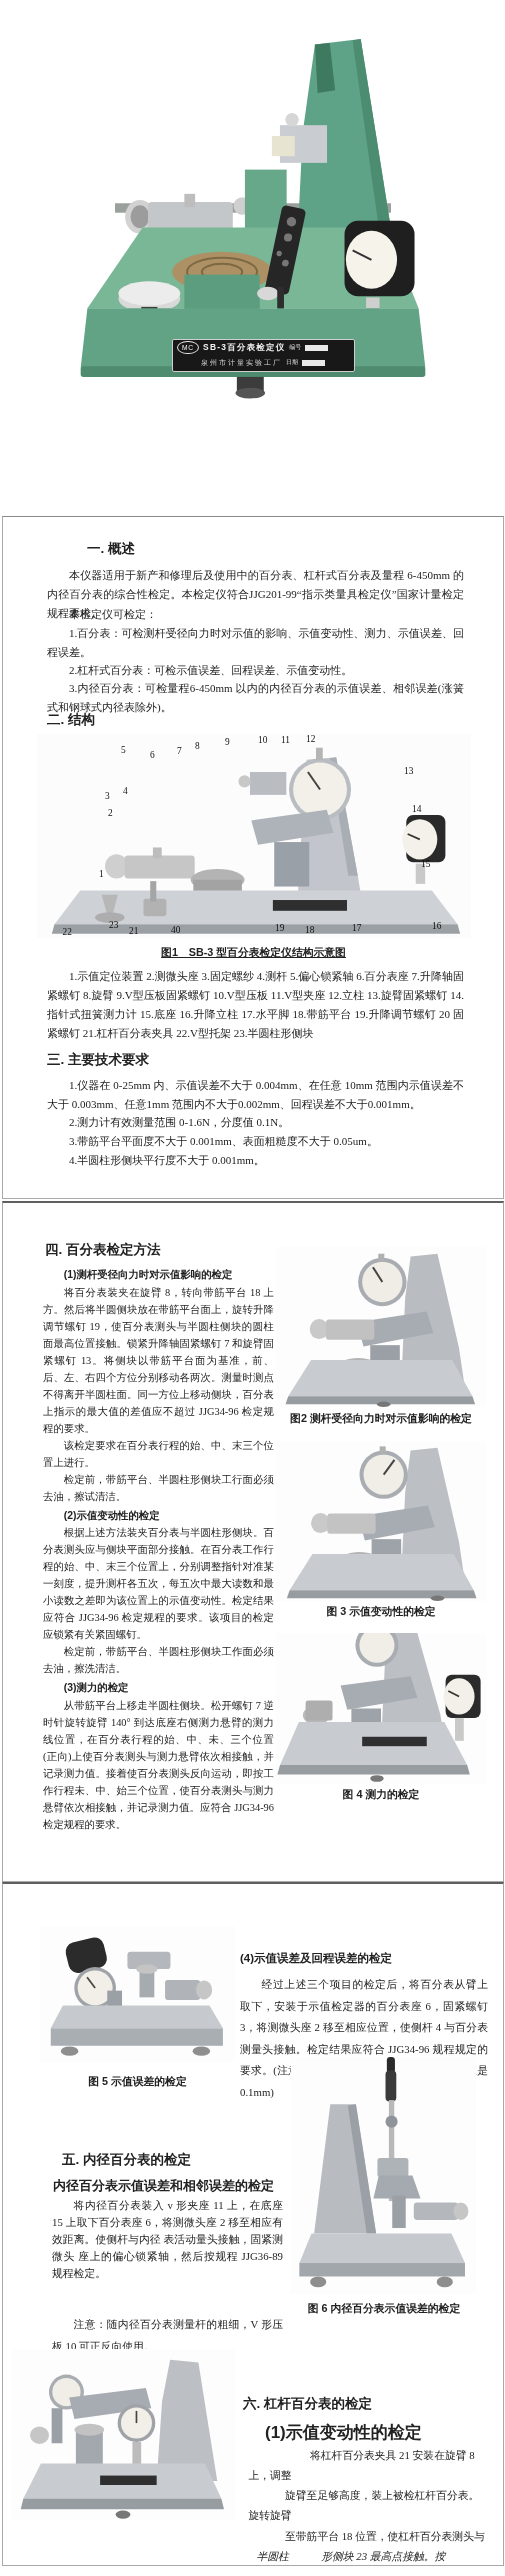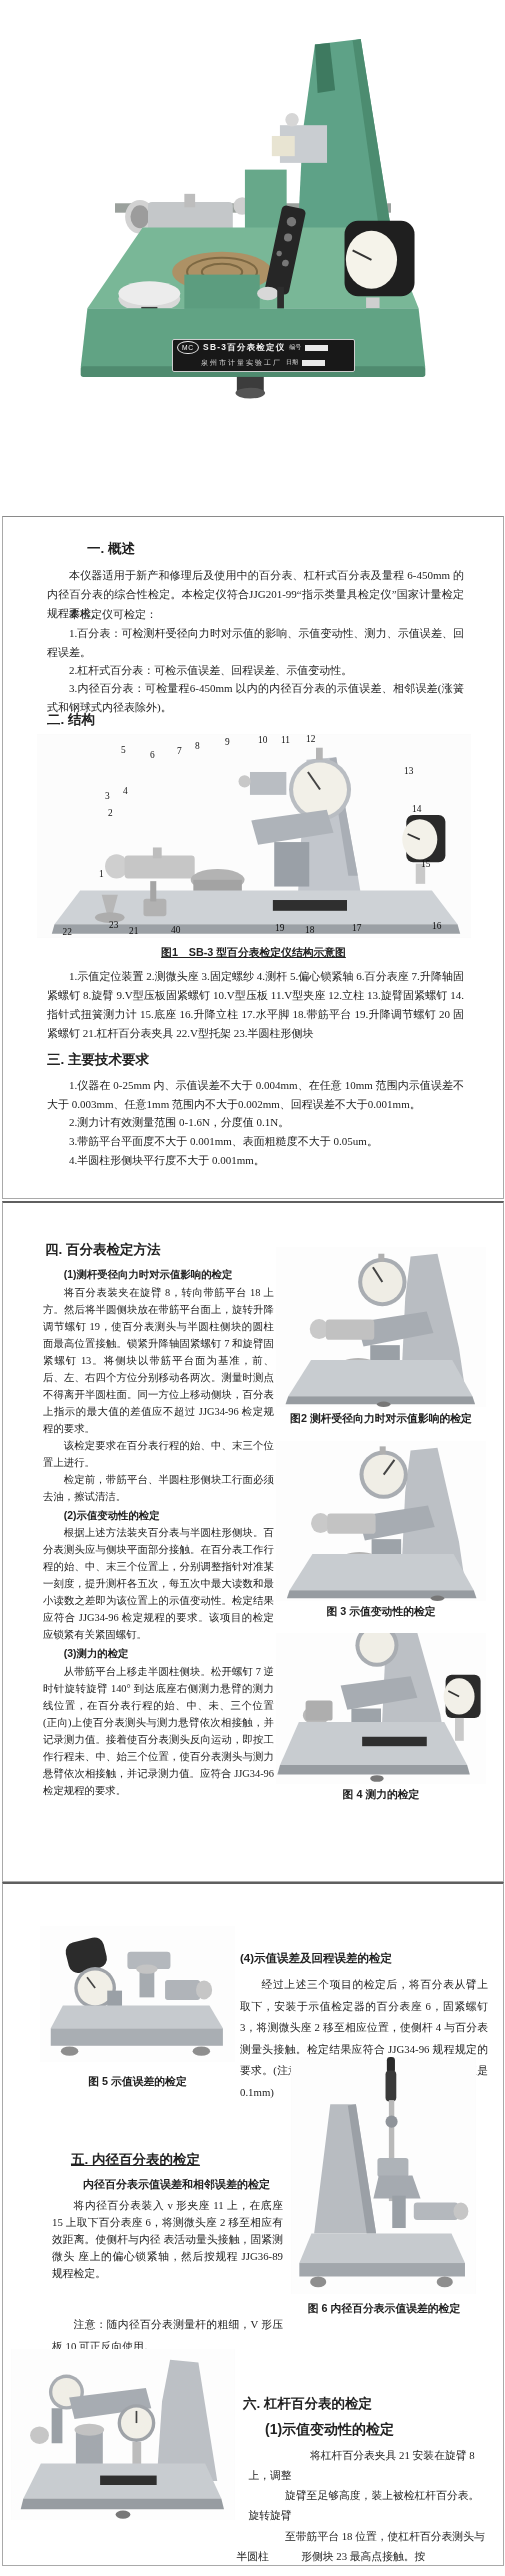--- a/index.html
+++ b/index.html
@@ -205,20 +205,21 @@
 <div id="box2" class="abs secbox">
   <h2 class="sec abs" style="left:42px;top:38px;">四. 百分表检定方法</h2>
 
   <div class="abs colL" style="left:40px;top:61px;width:231px;">
     <span class="sub">(1)测杆受径向力时对示值影响的检定</span>
     <p class="ind">将百分表装夹在旋臂 8，转向带筋平台 18 上方。然后将半圆侧块放在带筋平台面上，旋转升降调节螺钉 19，使百分表测头与半圆柱侧块的圆柱面最高位置接触。锁紧升降轴固紧螺钉 7 和旋臂固紧螺钉 13。将侧块以带筋平台面为基准，前、后、左、右四个方位分别移动各两次。测量时测点不得离开半圆柱面。同一方位上移动侧块，百分表上指示的最大值的差值应不超过 JJG34-96 检定规程的要求。</p>
     <p class="ind">该检定要求在百分表行程的始、中、末三个位置上进行。</p>
     <p class="ind">检定前，带筋平台、半圆柱形侧块工行面必须去油，擦试清洁。</p>
     <span class="sub">(2)示值变动性的检定</span>
     <p class="ind">根据上述方法装夹百分表与半圆柱形侧块。百分表测头应与侧块平面部分接触。在百分表工作行程的始、中、末三个位置上，分别调整指针对准某一刻度，提升测杆各五次，每五次中最大读数和最小读数之差即为该位置上的示值变动性。检定结果应符合 JJG34-96 检定规程的要求。该项目的检定应锁紧有关紧固螺钉。</p>
+    <p class="ind">检定前，带筋平台、半圆柱形侧块工作面必须去油，擦洗清洁。</p>
     <span class="sub">(3)测力的检定</span>
     <p class="ind">从带筋平台上移走半圆柱侧块。松开螺钉 7 逆时针旋转旋臂 140° 到达底座右侧测力悬臂的测力线位置，在百分表行程的始、中、未、三个位置(正向)上使百分表测头与测力悬臂依次相接触，并记录测力值。接着使百分表测头反向运动，即按工作行程未、中、始三个位置，使百分表测头与测力悬臂依次相接触，并记录测力值。应符合 JJG34-96 检定规程的要求。</p>
   </div>
 
   <div class="abs" style="left:273px;top:44px;width:210px;">
     <div class="figframe" style="height:160px;">
       <svg width="210" height="160" viewBox="0 0 312 238">
         <rect width="312" height="238" fill="#fdfdfd"></rect>
         <polygon points="200,14 240,10 272,150 280,204 186,204 192,76" fill="#b9bdc2"></polygon>
         <circle cx="158" cy="52" r="36" fill="#a9adb2"></circle>
@@ -305,22 +306,22 @@
       <rect x="16" y="152" width="256" height="26" fill="#a9aeb3"></rect>
       <ellipse cx="44" cy="186" rx="13" ry="7" fill="#8e8e8e"></ellipse>
       <ellipse cx="240" cy="186" rx="13" ry="7" fill="#8e8e8e"></ellipse>
     </svg>
   </div>
   <div class="cap abs" style="left:37px;top:191px;width:195px;">图 5 示值误差的检定</div>
 
   <div class="sub abs" style="left:237px;top:67px;width:248px;font-size:11.5px;">(4)示值误差及回程误差的检定</div>
   <p class="body-p ind abs" style="left:237px;top:90px;width:248px;font-size:10.8px;line-height:21.6px;">经过上述三个项目的检定后，将百分表从臂上取下，安装于示值检定器的百分表座 6，固紧螺钉 3，将测微头座 2 移至相应位置，使侧杆 4 与百分表测量头接触。检定结果应符合 JJG34-96 规程规定的要求。(注意：示值定位装置的等分套每一间隔值是 0.1mm)</p>
 
-  <h2 class="sec abs" style="left:68px;top:267px;text-decoration:underline;">五. 内径百分表的检定</h2>
-  <div class="sub abs" style="left:80px;top:293px;font-size:11px;">内径百分表示值误差和相邻误差的检定</div>
+  <h2 class="sec abs" style="left:59px;top:267px;">五. 内径百分表的检定</h2>
+  <div class="sub abs" style="left:50px;top:293px;font-size:13px;">内径百分表示值误差和相邻误差的检定</div>
   <p class="body-p ind abs" style="left:49px;top:313px;width:231px;font-size:10.8px;line-height:17px;">将内径百分表装入 v 形夹座 11 上，在底座 15 上取下百分表座 6，将测微头座 2 移至相应有效距离。使侧杆与内径 表活动量头接触，固紧测微头 座上的偏心锁紧轴，然后按规程 JJG36-89 规程检定。</p>
   <p class="body-p ind abs" style="left:49px;top:429px;width:231px;font-size:10.8px;line-height:22px;">注意：随内径百分表测量杆的粗细，V 形压板 10 可正反向使用。</p>
 
   <div class="abs figframe" style="left:288px;top:173px;width:185px;height:237px;">
     <svg width="185" height="237" viewBox="0 0 274 352">
       <rect width="274" height="352" fill="#fdfdfd"></rect>
       <rect x="142" y="0" width="12" height="24" rx="5" fill="#2a2a2a"></rect>
       <rect x="140" y="20" width="16" height="46" rx="6" fill="#3a3a3a"></rect>
       <rect x="145" y="64" width="8" height="150" fill="#b9b9b9"></rect>
       <circle cx="149" cy="96" r="9" fill="#8f949a"></circle>
@@ -355,21 +356,21 @@
       <ellipse cx="116" cy="120" rx="22" ry="9" fill="#c2c2c2"></ellipse>
       <ellipse cx="42" cy="128" rx="14" ry="13" fill="#c6c6c6"></ellipse>
       <polygon points="44,170 288,170 312,222 18,222" fill="#c8ccd0"></polygon>
       <polygon points="18,222 312,222 316,238 14,238" fill="#979ca1"></polygon>
       <rect x="132" y="188" width="84" height="14" fill="#2f2f2f"></rect>
       <ellipse cx="166" cy="246" rx="11" ry="6" fill="#777"></ellipse>
     </svg>
   </div>
 
   <h2 class="sec abs" style="left:240px;top:511px;">六. 杠杆百分表的检定</h2>
-  <div class="sub abs" style="left:262px;top:537px;font-size:14px;">(1)示值变动性的检定</div>
+  <div class="sub abs" style="left:262px;top:537px;font-size:17px;">(1)示值变动性的检定</div>
   <div class="rag abs" style="left:240px;top:561px;padding-left:67px;">将杠杆百分表夹具 21 安装在旋臂 8</div>
   <div class="rag abs" style="left:240px;top:581px;padding-left:5.4px;">上，调整</div>
   <div class="rag abs" style="left:240px;top:601px;padding-left:42px;">旋臂至足够高度，装上被检杠杆百分表。</div>
   <div class="rag abs" style="left:240px;top:621px;padding-left:5.4px;">旋转旋臂</div>
   <div class="rag abs" style="left:240px;top:642px;padding-left:42px;">至带筋平台 18 位置，使杠杆百分表测头与</div>
-  <div class="rag abs" style="left:228px;top:662px;padding-left:5.4px;">半圆柱　　　形侧块  23  最高点接触。按</div>
+  <div class="rag abs" style="left:248px;top:662px;padding-left:5.4px;font-style:italic;">半圆柱　　　形侧块  23  最高点接触。按</div>
 </div>
 
 
 </body></html>

